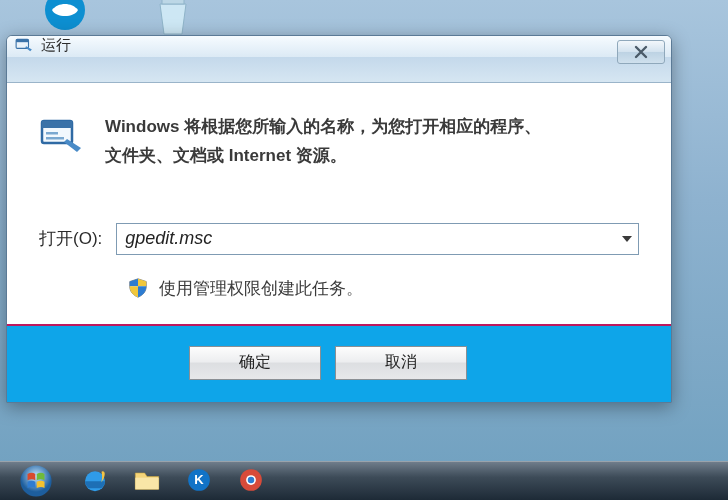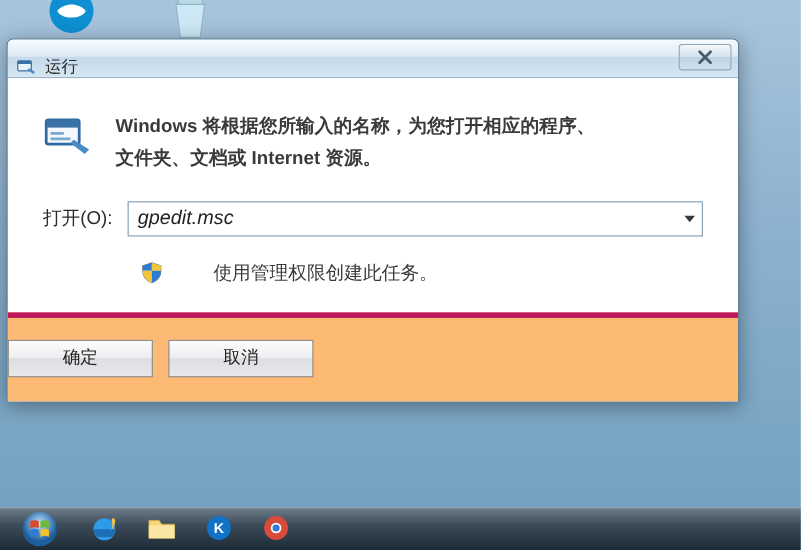--- a/index.html
+++ b/index.html
@@ -4,38 +4,38 @@
 <style>
   html,body{margin:0;padding:0;width:728px;height:500px;font-family:"Microsoft YaHei","Segoe UI",Tahoma,sans-serif;overflow:hidden;}
   body{background:linear-gradient(180deg,#a8c5dd 0%,#8eb2cf 40%,#6fa0bf 100%);position:relative;}
   
   .desktopIcon{position:absolute;width:54px;height:60px;}
   .desktopIcon.i1{left:40px;top:-12px;}
   .desktopIcon.i2{left:148px;top:-10px;}
   .desktopIcon svg{width:50px;height:50px;}
   
   .runDlg{position:absolute;left:6px;top:35px;width:664px;border:1px solid #5b7a96;border-radius:6px 6px 0 0;box-shadow:0 4px 18px rgba(0,0,0,.35);background:#eef3f7;overflow:hidden;}
-  .titlebar{height:34px;background:linear-gradient(180deg,#f6fbff 0%,#dceaf5 45%,#c4d9eb 46%,#d6e6f2 100%);border-bottom:1px solid #9ab4c9;display:flex;align-items:flex-end;padding:0 6px 0 8px;position:relative;}
+  .titlebar{height:34px;background:linear-gradient(180deg,#f6fbff 0%,#dceaf5 45%,#c4d9eb 46%,#d6e6f2 100%);border-bottom:1px solid #9ab4c9;display:flex;align-items:flex-start;padding:0 6px 12px 8px;position:relative;}
   .titlebar .runIconSm{width:18px;height:18px;margin-right:8px;}
   .titlebar .caption{font-size:15px;color:#2b2b2b;}
   .closeBtn{position:absolute;right:6px;top:4px;width:46px;height:22px;border:1px solid #8fa8bb;border-radius:3px;background:linear-gradient(180deg,#f2f7fb 0%,#d4e3ef 48%,#bcd2e3 49%,#cfe0ed 100%);display:flex;align-items:center;justify-content:center;cursor:pointer;}
   .closeBtn svg{width:14px;height:14px;}
   .body{background:#fff;padding:30px 32px 24px 32px;}
   .desc{display:flex;align-items:flex-start;font-weight:bold;}
   .runIconLg{flex:0 0 auto;margin:2px 22px 0 0;}
   .descText{font-size:17px;color:#3a3a3a;line-height:1.7;}
-  .openRow{display:flex;align-items:center;margin-top:24px;}
+  .openRow{display:flex;align-items:center;margin-top:52px;}
   .openLabel{font-size:17px;color:#2b2b2b;margin-right:14px;white-space:nowrap;}
   .combo{flex:1;display:flex;align-items:center;border:1px solid #7f9bb3;height:30px;background:#fff;position:relative;}
   .combo input{flex:1;border:0;outline:0;height:28px;font-size:18px;padding:0 8px;background:transparent;font-family:inherit;color:#222;font-style:italic;}
   .combo .dd{width:22px;height:100%;display:flex;align-items:center;justify-content:center;cursor:pointer;}
-  .shieldRow{display:flex;align-items:center;margin-top:22px;margin-left:88px;gap:35px;}
+  .shieldRow{display:flex;align-items:center;margin-top:22px;margin-left:88px;}
   .shield{width:22px;height:22px;margin-right:10px;flex:0 0 auto;}
   .shieldText{font-size:17px;color:#3a3a3a;}
-  .footer{background:#fdba74;border-top:5px solid #be185d;padding:20px 22px 22px 0;display:flex;justify-content:flex-start;gap:14px;}
+  .footer{background:#0ea5e9;border-top:2px solid #be185d;padding:20px 22px 22px 0;display:flex;justify-content:center;gap:14px;}
   .btn{width:132px;height:34px;border:1px solid #8a8f94;background:linear-gradient(180deg,#fdfdfd 0%,#ecedef 48%,#dcdee1 49%,#e7e8ea 100%);font-size:16px;color:#222;display:flex;align-items:center;justify-content:center;cursor:pointer;font-family:inherit;}
   
   .taskbar{position:absolute;left:0;right:0;bottom:0;height:36px;background:linear-gradient(180deg,#6f7d8b 0%,#3d4b58 40%,#1d2a36 100%);border-top:1px solid #9aa3ab;display:flex;align-items:flex-start;padding-top:2px;}
   .start{width:60px;height:34px;margin-left:6px;display:flex;align-items:center;justify-content:center;}
   .tbIcon{width:46px;height:32px;display:flex;align-items:center;justify-content:center;margin-left:6px;}
 </style>
 </head>
 <body>
 
 <div class="desktopIcon i1">

